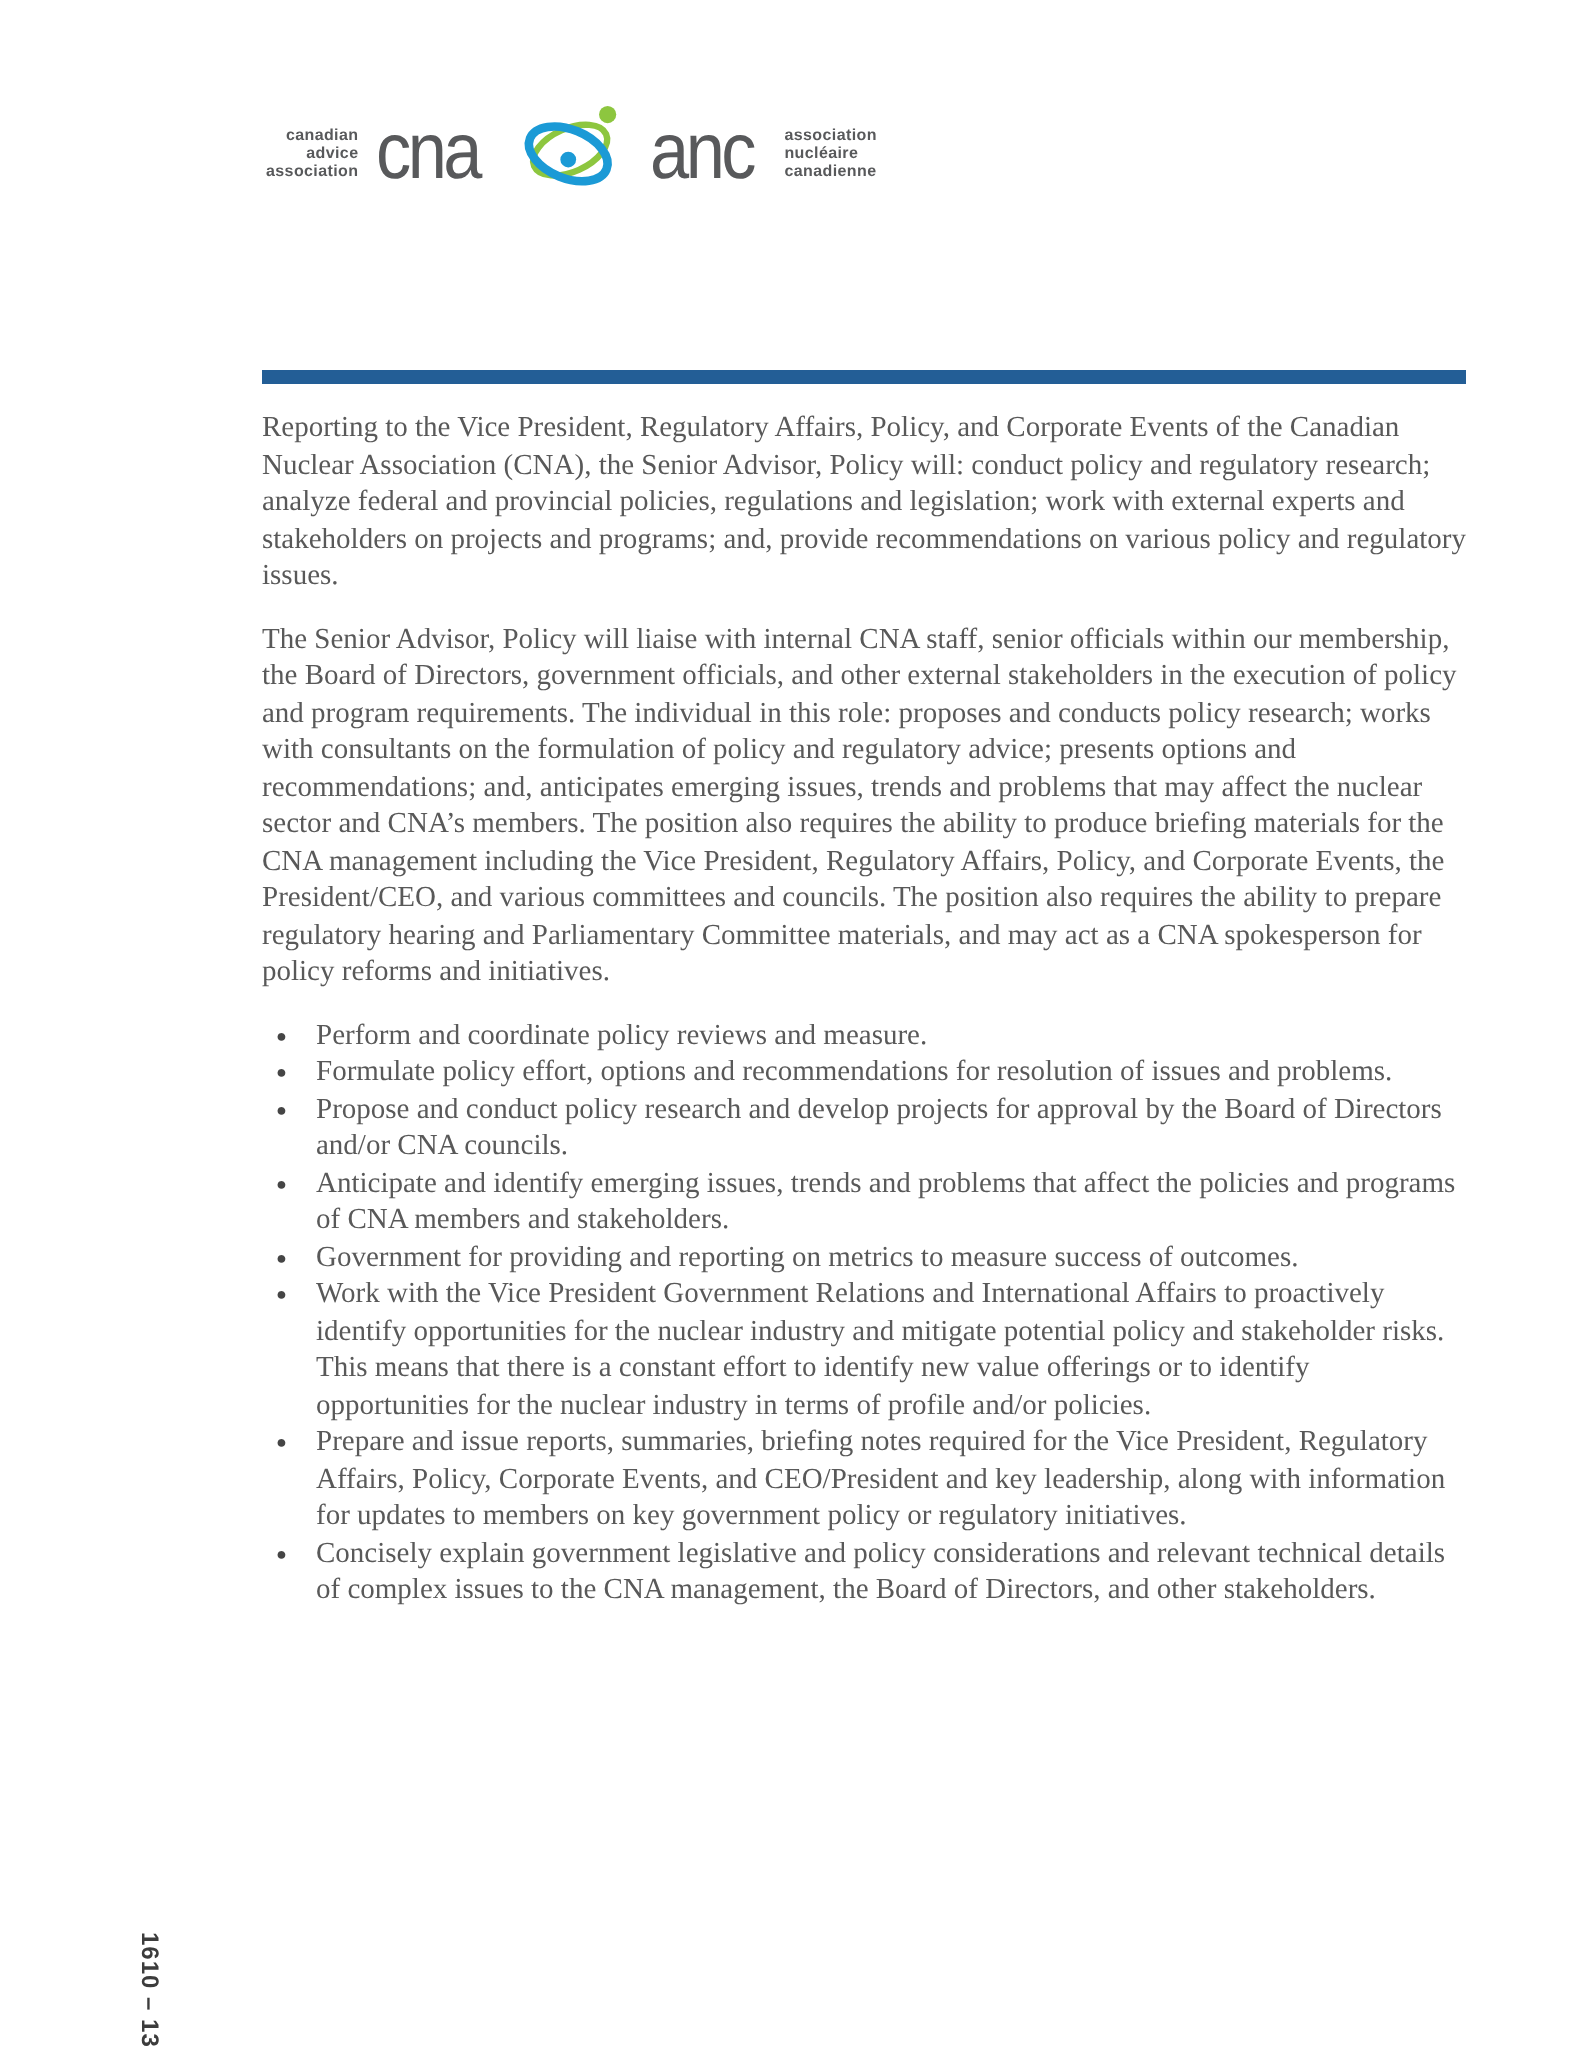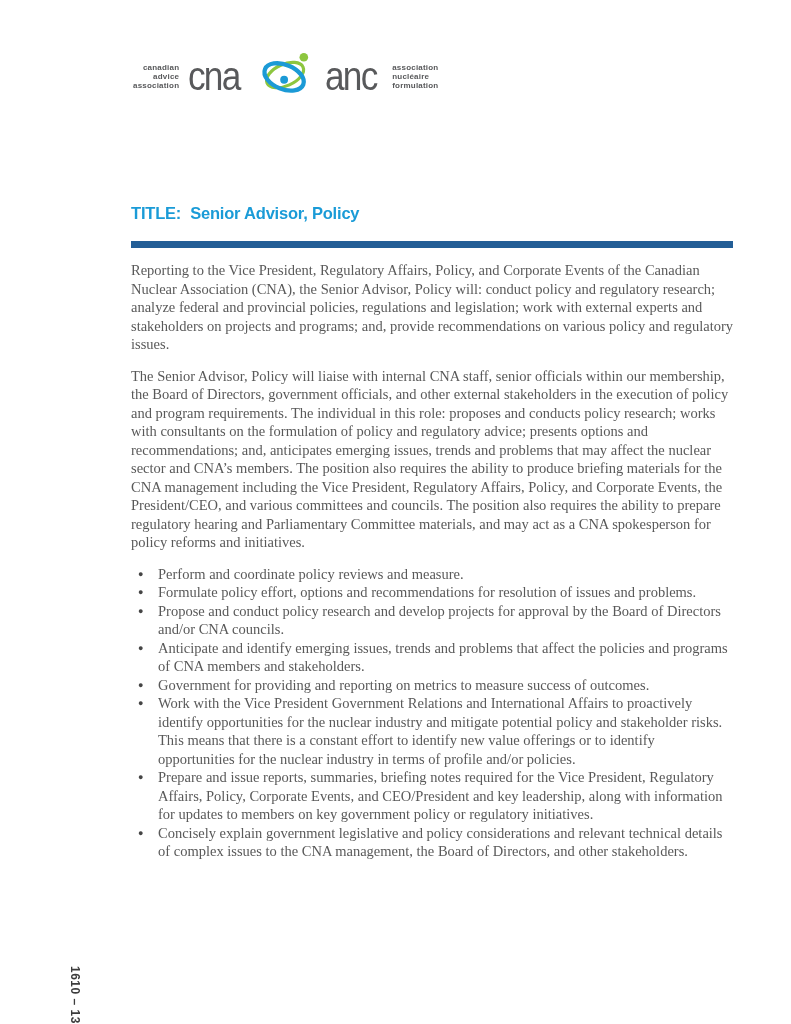--- a/index.html
+++ b/index.html
@@ -133,27 +133,26 @@
     <svg class="logo-icon" viewBox="0 0 64 54" aria-hidden="true">
       <ellipse cx="31" cy="26" rx="21" ry="11.5" fill="none" stroke="#8dc63f" stroke-width="3.4" transform="rotate(-24 31 26)"></ellipse>
       <ellipse cx="30" cy="28" rx="22" ry="13" fill="none" stroke="#1b9ad6" stroke-width="4.6" transform="rotate(22 30 28)"></ellipse>
       <circle cx="51" cy="7" r="4.6" fill="#8dc63f"></circle>
       <circle cx="30" cy="31" r="4.2" fill="#1b9ad6"></circle>
     </svg>
     <div class="logo-wordmark">anc</div>
     <div class="logo-tagline right">
       <div>association</div>
       <div>nucléaire</div>
-      <div>formulation</div>
+      <div>canadienne</div>
     </div>
   </header>
 
   <main class="content">
 
-    <h2 class="job-title"><span class="label">TITLE:</span><span>Senior Advisor, Policy</span></h2>
 
     <div class="rule"></div>
 
 
     <p class="body-text">Reporting to the Vice President, Regulatory Affairs, Policy, and Corporate Events of the Canadian Nuclear Association (CNA), the Senior Advisor, Policy will: conduct policy and regulatory research; analyze federal and provincial policies, regulations and legislation; work with external experts and stakeholders on projects and programs; and, provide recommendations on various policy and regulatory issues.</p>
     <p class="body-text">The Senior Advisor, Policy will liaise with internal CNA staff, senior officials within our membership, the Board of Directors, government officials, and other external stakeholders in the execution of policy and program requirements. The individual in this role: proposes and conducts policy research; works with consultants on the formulation of policy and regulatory advice; presents options and recommendations; and, anticipates emerging issues, trends and problems that may affect the nuclear sector and CNA’s members. The position also requires the ability to produce briefing materials for the CNA management including the Vice President, Regulatory Affairs, Policy, and Corporate Events, the President/CEO, and various committees and councils. The position also requires the ability to prepare regulatory hearing and Parliamentary Committee materials, and may act as a CNA spokesperson for policy reforms and initiatives.</p>
 
 
     <ul class="duties-list">
       <li>

